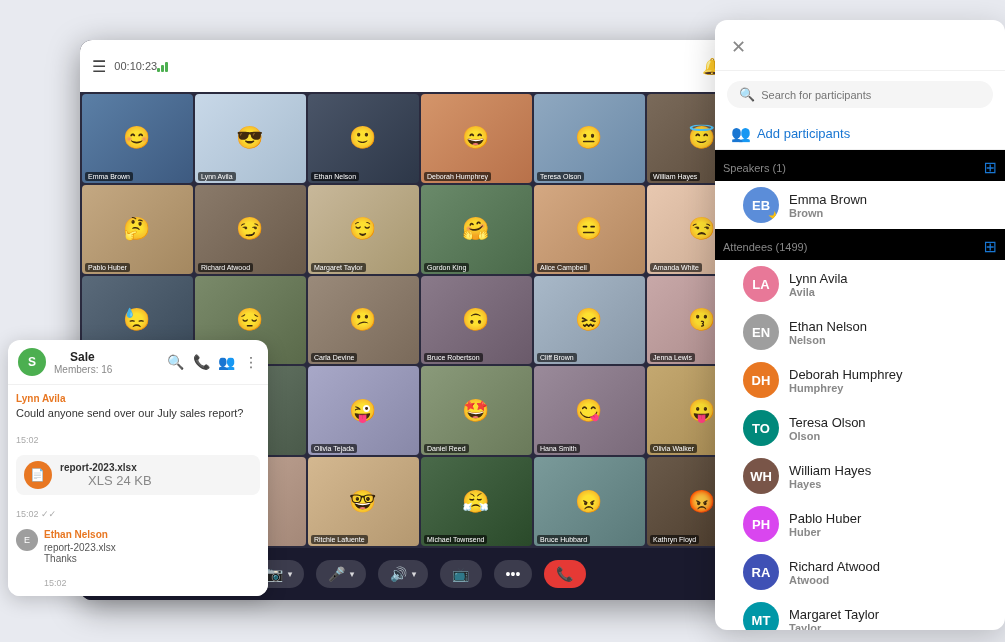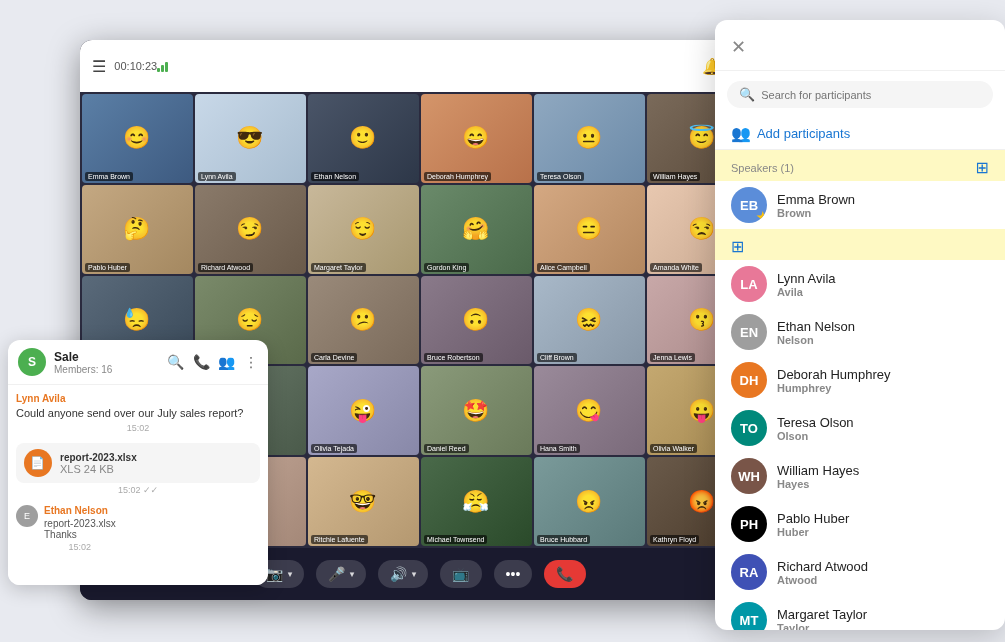--- a/index.html
+++ b/index.html
@@ -206,20 +206,21 @@
       font-size: 12px;
       font-weight: bold;
     }
     .chat-group-info {
       flex: 1;
     }
     .chat-group-name {
       font-size: 12px;
       font-weight: 600;
       color: #222;
+      margin-left: 16px;
     }
     .chat-members {
       font-size: 10px;
       color: #888;
     }
     .chat-header-icons {
       display: flex;
       gap: 8px;
     }
     .chat-header-icon {
@@ -244,22 +245,22 @@
       margin-bottom: 2px;
     }
     .chat-msg-text {
       font-size: 11px;
       color: #333;
       line-height: 1.4;
     }
     .chat-msg-time {
       font-size: 9px;
       color: #aaa;
-      text-align: center;
-      margin-top: 2px;
+      text-align: left;
+      margin-top: 14px;
     }
 
     .chat-file-bubble {
       display: flex;
       align-items: center;
       gap: 8px;
       background: #f5f5f5;
       border-radius: 8px;
       padding: 6px 8px;
       margin-top: 6px;
@@ -277,22 +278,23 @@
     }
     .file-info {
       flex: 1;
     }
     .file-name {
       font-size: 10px;
       font-weight: 600;
       color: #333;
     }
     .file-size {
-      font-size: 11px;
+      font-size: 13px;
       color: #888;
+      margin-left: 28px;
     }
     .chat-msg-self {
       display: flex;
       align-items: flex-start;
       gap: 6px;
     }
     .chat-avatar-tiny {
       width: 22px;
       height: 22px;
       background: #9e9e9e;
@@ -385,22 +387,22 @@
     }
     .add-label {
       font-size: 13px;
       color: #1976d2;
       font-weight: 500;
     }
 
     .section-header {
       display: flex;
       align-items: center;
-      padding: 8px 16px 4px;
-      background: #fef9c3;
+      padding: 8px 8px 4px;
+      background: #000000;
     }
     .section-title {
       flex: 1;
       font-size: 11px;
       color: #888;
       font-weight: 500;
     }
     .section-action {
       font-size: 16px;
       color: #1976d2;
@@ -408,21 +410,21 @@
     }
 
     .participant-list {
       overflow-y: auto;
       flex: 1;
     }
 
     .participant-item {
       display: flex;
       align-items: center;
-      padding: 6px 16px;
+      padding: 6px 28px;
       gap: 10px;
       cursor: pointer;
     }
 
     .participant-avatar {
       width: 36px;
       height: 36px;
       border-radius: 50%;
       display: flex;
       align-items: center;
@@ -458,21 +460,21 @@
     }
 
     
     .av-blue { background: #5b8dd9; }
     .av-pink { background: #e87898; }
     .av-orange { background: #e87722; }
     .av-teal { background: #00897b; }
     .av-brown { background: #795548; }
     .av-grey { background: #9e9e9e; }
     .av-indigo { background: #3f51b5; }
-    .av-amber { background: #000000; }
+    .av-amber { background: #d946ef; }
     .av-cyan { background: #0097a7; }
 
     
     .face {
       width: 100%;
       height: 100%;
       display: flex;
       align-items: center;
       justify-content: center;
       font-size: 22px;
@@ -721,20 +723,21 @@
         <span style="position:relative; z-index:1;">EB</span>
         <span class="speaker-star">★</span>
       </div>
       <div class="participant-info">
         <div class="participant-name">Emma Brown</div>
         <div class="participant-handle">Brown</div>
       </div>
     </div>
 
     <div class="section-header">
+      <span class="section-title">Attendees (1499)</span>
       <span class="section-action">⊞</span>
     </div>
 
     <div id="attendees-list">
         <div class="participant-item">
       <div class="participant-avatar av-pink">
         <span>LA</span>
       </div>
       <div class="participant-info">
         <div class="participant-name">Lynn Avila</div>

